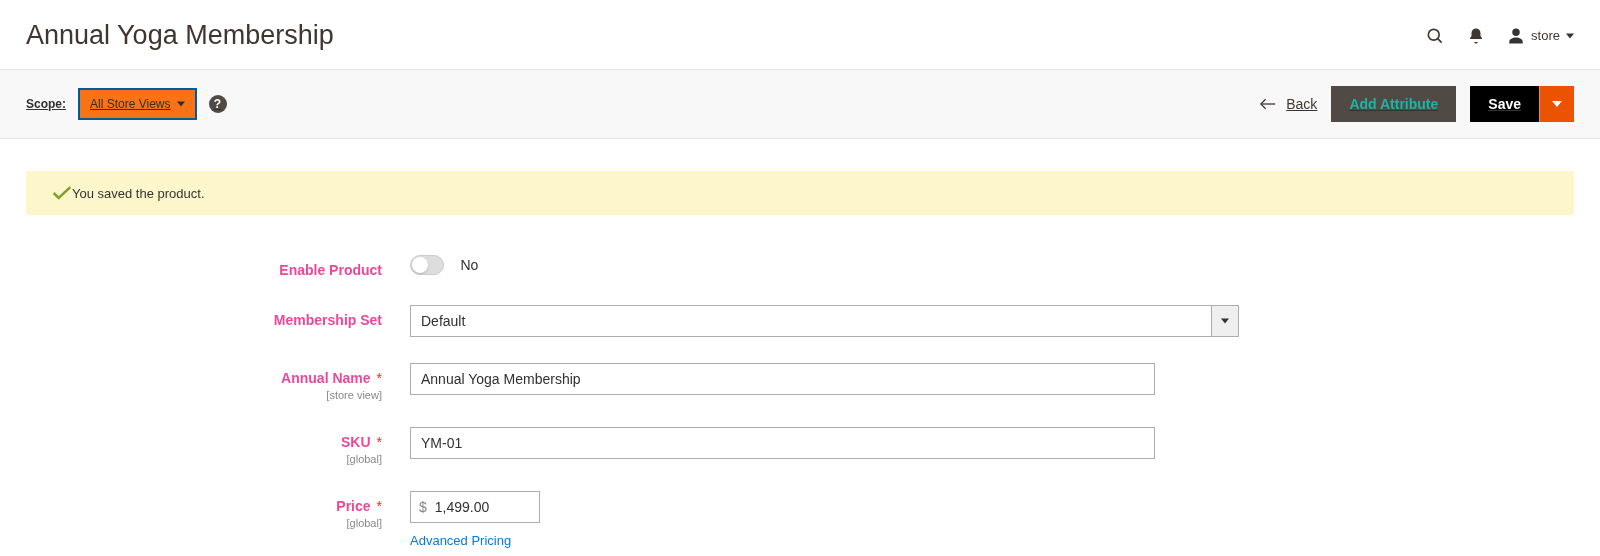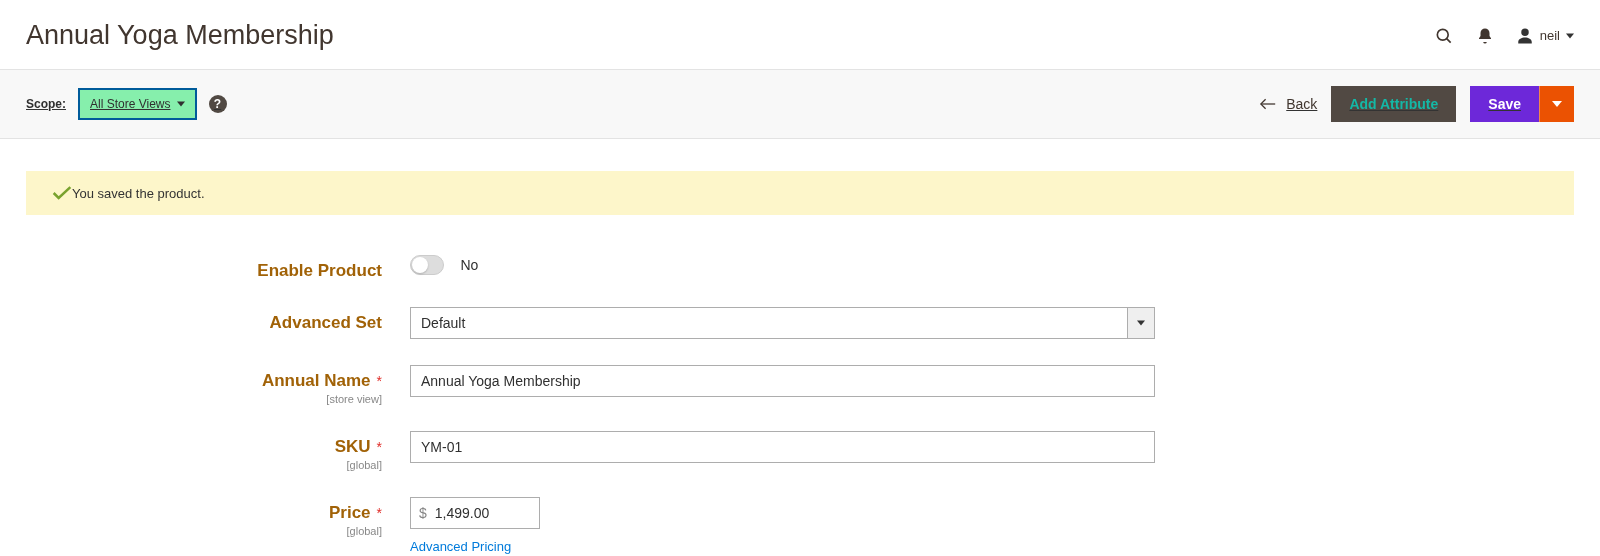--- a/index.html
+++ b/index.html
@@ -8,49 +8,49 @@
   .page-header { display: flex; align-items: center; justify-content: space-between; padding: 20px 26px 18px 26px; }
   .page-title { font-size: 27px; font-weight: 400; color: #41362f; }
   .header-actions { display: flex; align-items: center; gap: 22px; }
   .icon-btn { cursor: pointer; color: #41362f; display: flex; align-items: center; }
   .user-box { display: flex; align-items: center; gap: 6px; cursor: pointer; }
   .user-name { font-size: 13px; color: #41362f; }
   
   .toolbar { display: flex; align-items: center; justify-content: space-between; padding: 16px 26px; border-top: 1px solid #e3e3e3; border-bottom: 1px solid #e3e3e3; background: #f8f8f8; text-decoration: underline; }
   .toolbar-left { display: flex; align-items: center; gap: 12px; }
   .scope-label { font-size: 12px; font-weight: 600; color: #303030; }
-  .scope-select { display: flex; align-items: center; gap: 6px; border: 2px solid #005b9a; padding: 7px 10px; font-size: 12px; color: #303030; cursor: pointer; background: #86efac; }
+  .scope-select { display: flex; align-items: center; gap: 6px; border: 2px solid #005b9a; padding: 7px 10px; font-size: 12px; color: #303030; cursor: pointer; background: #f97316; }
   .help-icon { width: 18px; height: 18px; border-radius: 50%; background: #514943; color: #fff; display: flex; align-items: center; justify-content: center; font-size: 12px; font-weight: bold; cursor: pointer; }
   .toolbar-right { display: flex; align-items: center; gap: 14px; }
   .back-link { display: flex; align-items: center; gap: 10px; font-size: 14px; color: #41362f; cursor: pointer; }
   .btn { border: none; padding: 10px 18px; font-size: 14px; font-weight: 600; cursor: pointer; }
   .btn-dark { background: #514943; color: #14b8a6; }
-  .btn-primary { background: #6d28d9; color: #fff; }
+  .btn-primary { background: #000000; color: #fff; }
   .btn-group { display: flex; }
   .btn-split { background: #eb5202; color: #fff; border: none; border-left: 1px solid rgba(255,255,255,0.3); padding: 10px 12px; cursor: pointer; display: flex; align-items: center; }
   
   .message-bar { display: flex; align-items: center; gap: 0; background: #fdf6ca; padding: 14px 26px; margin: 32px 26px 0 26px; }
   .check-icon { color: #79a22e; }
   .message-text { font-size: 13px; color: #333; }
   
   .form-area { padding: 40px 0 20px 0; }
   .form-row { display: flex; align-items: flex-start; margin-bottom: 26px; }
   .label-col { width: 410px; text-align: right; padding-right: 28px; padding-top: 6px; }
-  .field-label { font-size: 17px; color: #a16207; font-weight: 600; }
+  .field-label { font-size: 14px; color: #ec4899; font-weight: 600; }
   .field-hint { display: block; font-size: 11px; color: #888; margin-top: 2px; }
   .req { color: #e02b27; margin-left: 6px; font-size: 14px; }
   .input-col { flex: 0 0 auto; }
   
   .toggle { width: 34px; height: 20px; border-radius: 10px; background: #ddd; position: relative; display: inline-block; vertical-align: middle; cursor: pointer; border: 1px solid #ccc; }
   .toggle-handle { width: 16px; height: 16px; border-radius: 50%; background: #fff; position: absolute; top: 1px; left: 1px; box-shadow: 0 1px 2px rgba(0,0,0,0.2); }
   .toggle-label { margin-left: 12px; font-size: 14px; color: #303030; vertical-align: middle; }
   
   .text-input { border: 1px solid #adadad; padding: 7px 10px; font-size: 14px; color: #303030; width: 745px; background: #fff; }
   
-  .combo { display: flex; width: 745px; }
+  .combo { display: flex; width: 829px; }
   .combo-input { flex: 1; border: 1px solid #adadad; border-right: none; padding: 7px 10px; font-size: 14px; color: #303030; background: #fff; }
   .combo-btn { width: 28px; border: 1px solid #adadad; background: #efefef; display: flex; align-items: center; justify-content: center; cursor: pointer; }
   
   .price-wrap { display: flex; align-items: center; border: 1px solid #adadad; width: 130px; background: #fff; }
   .price-prefix { padding: 0 8px; color: #858585; font-size: 14px; }
   .price-wrap input { border: none; padding: 7px 4px 7px 0; font-size: 14px; color: #303030; flex: 1; outline: none; width: 100%; }
   
   .adv-link { display: block; margin-top: 10px; color: #007bdb; font-size: 13px; cursor: pointer; }
 </style>
 </head>
@@ -67,21 +67,21 @@
     </span>
     <span class="icon-btn">
       <svg width="18" height="18" viewBox="0 0 24 24" fill="currentColor">
           <path d="M12 2a6 6 0 00-6 6v4l-2 3v1h16v-1l-2-3V8a6 6 0 00-6-6zm0 20a2.5 2.5 0 002.45-2h-4.9A2.5 2.5 0 0012 22z"></path>
         </svg>
     </span>
     <div class="user-box">
       <svg width="18" height="18" viewBox="0 0 24 24" fill="currentColor">
           <path d="M12 12a5 5 0 100-10 5 5 0 000 10zm0 2c-4.5 0-9 2.2-9 6v2h18v-2c0-3.8-4.5-6-9-6z"></path>
         </svg>
-      <span class="user-name">neil</span>
+      <span class="user-name">store</span>
       <svg width="8" height="8" viewBox="0 0 10 6" fill="currentColor">
           <path d="M0 0l5 6 5-6z"></path>
         </svg>
     </div>
   </div>
 </div>
 
 <div class="toolbar">
   <div class="toolbar-left">
     <span class="scope-label">Scope:</span>
@@ -127,21 +127,21 @@
       <span class="field-label">Enable Product</span>
     </div>
     <div class="input-col">
       <span class="toggle"><span class="toggle-handle"></span></span>
       <span class="toggle-label">No</span>
     </div>
   </div>
 
   <div class="form-row">
     <div class="label-col">
-      <span class="field-label">Advanced Set</span>
+      <span class="field-label">Membership Set</span>
     </div>
     <div class="input-col">
       <div class="combo">
         <input class="combo-input" type="text" value="Default" style="">
         <div class="combo-btn">
           <svg width="8" height="8" viewBox="0 0 10 6" fill="#333">
               <path d="M0 0l5 6 5-6z"></path>
             </svg>
         </div>
       </div>

